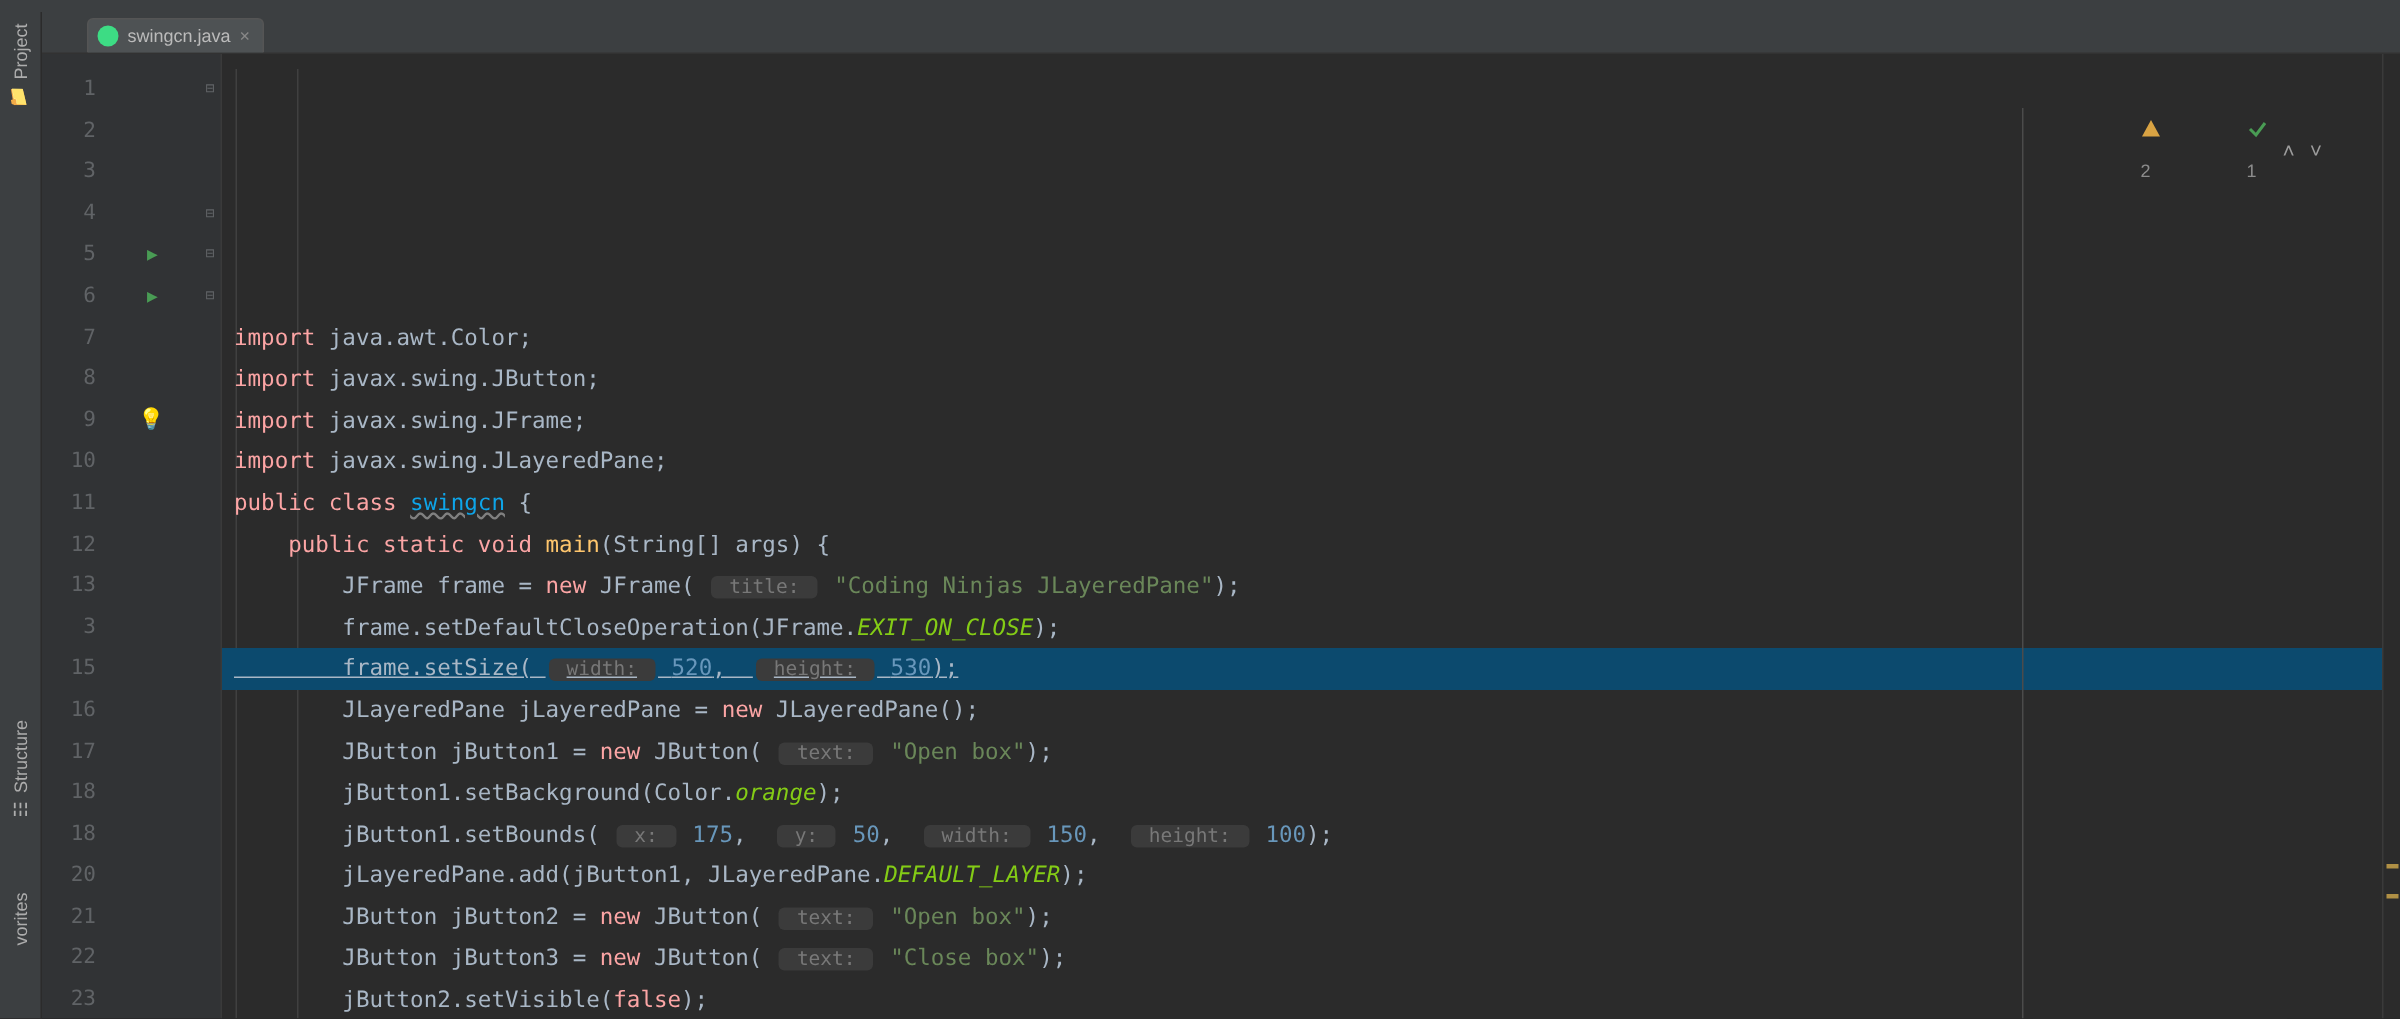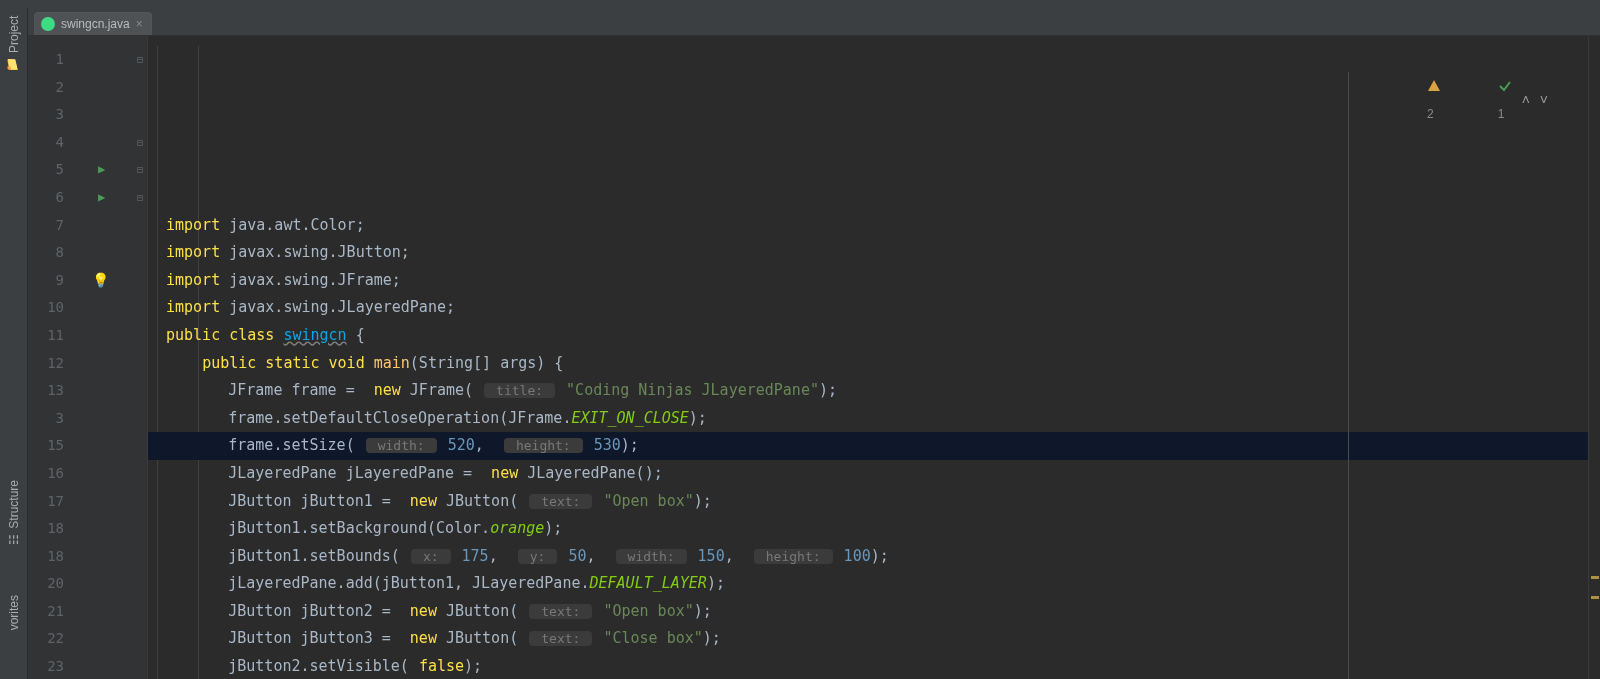--- a/index.html
+++ b/index.html
@@ -73,20 +73,21 @@
     border: 1px solid #555;
     border-bottom: none;
     border-radius: 4px 4px 0 0;
     padding: 4px 8px 4px 6px;
     color: #bbbbbb;
     display: flex;
     align-items: center;
     gap: 6px;
     font-family: sans-serif;
     font-size: 12px;
+    margin-left: 24px;
   }
   .tab .file-icon {
     width: 14px; height: 14px; border-radius: 50%;
     background: #3ddc84;
     display: inline-block;
   }
   .tab .close-x {
     color: #888;
     font-size: 12px;
     cursor: pointer;
@@ -160,23 +161,24 @@
     background: #404040;
     top: 10px;
     bottom: 0;
   }
   .code-line {
     height: 27.6px;
     padding-left: 8px;
     position: relative;
   }
   .code-line.active {
-    background: #0f172a;
-  }
-  .kw { color: #fde047; margin-left: 10px; }
+    background: #0c4a6e;
+    text-decoration: underline;
+  }
+  .kw { color: #fca5a5; }
   .str { color: #6a8759; }
   .num { color: #6897bb; }
   .cls { color: #a9b7c6; }
   .decl { color: #ffc66d; }
   .ital { font-style: italic; color: #84cc16; }
   .hint {
     background: #3b3b3b;
     color: #787878;
     border-radius: 4px;
     padding: 0 12px;

